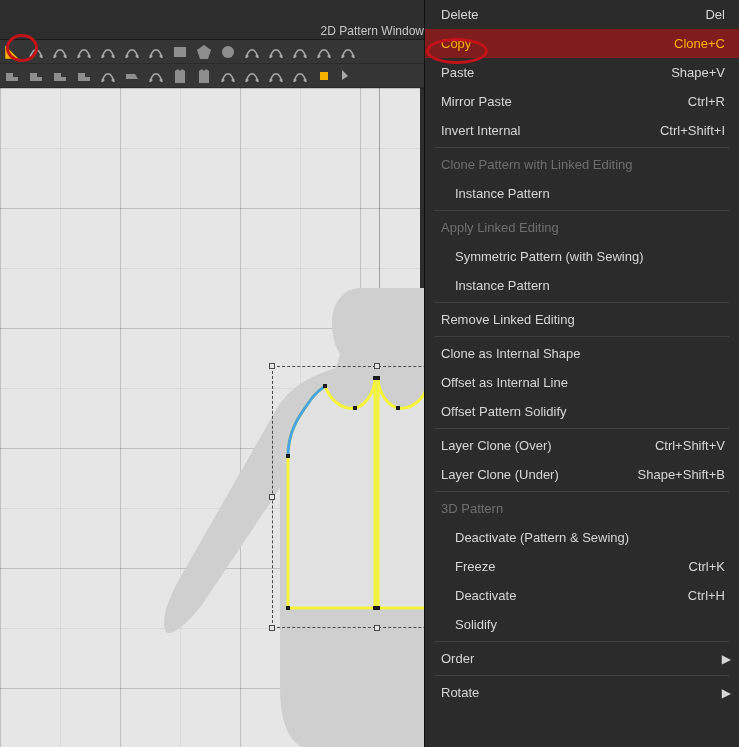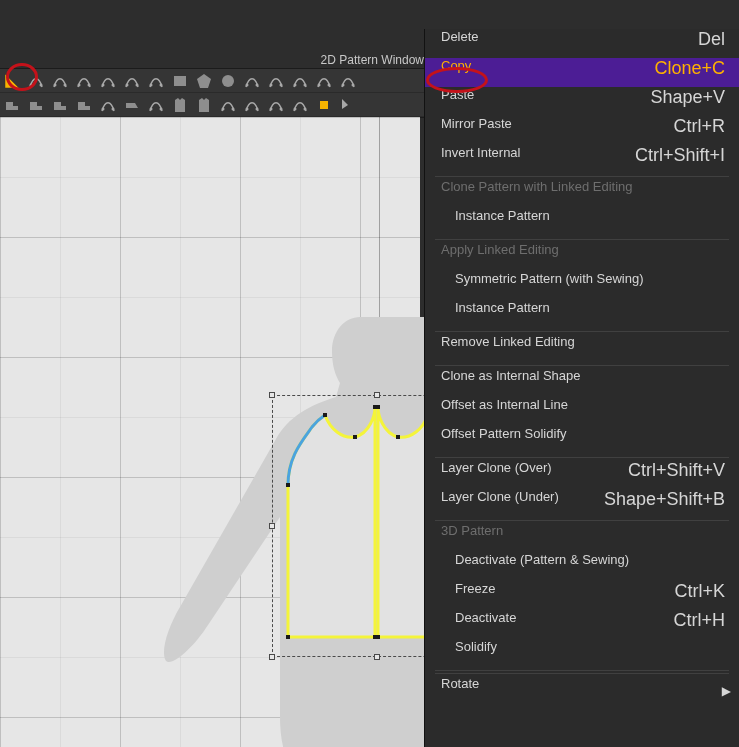--- a/index.html
+++ b/index.html
@@ -1,20 +1,20 @@
 <!DOCTYPE html>
 <html><head>
 <meta charset="utf-8">
 <style>
   * { box-sizing: border-box; margin: 0; padding: 0; font-family: "Segoe UI", Tahoma, sans-serif; }
   html, body { width: 739px; height: 747px; overflow: hidden; background: #2d2d2d; }
   .app { position: relative; width: 739px; height: 747px; }
 
   
-  .header { height: 40px; background: #2d2d2d; border-bottom: 1px solid #1b1b1b; position: relative; margin-top: 29px; }
+  .header { height: 40px; background: #2d2d2d; border-bottom: 1px solid #1b1b1b; position: relative; }
   .titlebar { position: absolute; right: 315px; top: 24px; color: #c8c8c8; font-size: 12px; }
 
   
   .toolbars { background: #353535; border-bottom: 1px solid #1b1b1b; }
   .toolrow { display: flex; align-items: center; height: 24px; border-bottom: 1px solid #2a2a2a; position: relative; }
   .tool { width: 24px; height: 22px; display: flex; align-items: center; justify-content: center; color: #b0b0b0; border: 1px solid transparent; position: relative; }
   .tool svg { width: 18px; height: 18px; }
 
   
   .canvas { position: absolute; left: 0; top: 88px; width: 420px; height: 659px; background: #e6e6e6; }
@@ -45,24 +45,24 @@
 
   
   .pattern { position: absolute; }
   .pattern svg { overflow: visible; }
 
   
   .ann-circle { position: absolute; border: 3px solid #c4121a; border-radius: 50%; pointer-events: none; }
 
   
   .menu { position: absolute; right: 0; top: 0; width: 315px; height: 747px; background: #2b2b2b; color: #d6d6d6; font-size: 13px; border-left: 1px solid #121212; overflow: hidden; }
-  .mi { display: flex; align-items: flex-start; height: 29px; padding: 0 14px 0 16px; cursor: default; position: relative; }
+  .mi { display: flex; align-items: center; height: 29px; padding: 0 14px 0 16px; cursor: default; position: relative; }
   .mi .label { flex: 1; }
-  .mi .sc { color: #d6d6d6; font-size: 18px; }
-  .mi.highlight { background: #4c1d95; }
+  .mi .sc { color: #d6d6d6; font-size: 13px; }
+  .mi.highlight { background: #7f1d1d; }
   .mi.highlight .label, .mi.highlight .sc { color: #ffb100; }
   .mi.disabled .label, .mi.disabled .sc, .mi.header-item .label { color: #6e6e6e; }
   .mi.indent .label { padding-left: 14px; }
   .mi .arrow { position: absolute; right: 8px; top: 50%; transform: translateY(-50%); color: #d6d6d6; font-size: 12px; }
   .msep { height: 1px; background: #404040; margin: 2px 10px; }
 
 </style>
 </head>
 <body>
 <div class="app">
@@ -417,20 +417,24 @@
         <span class="sc">Ctrl+K</span>
       </div>
       <div class="mi indent">
         <span class="label">Deactivate</span>
         <span class="sc">Ctrl+H</span>
       </div>
       <div class="mi indent">
         <span class="label">Solidify</span>
       </div>
       <div class="msep"></div>
+      <div class="mi">
+        <span class="label">Order</span>
+        <span class="arrow">▶</span>
+      </div>
       <div class="msep"></div>
       <div class="mi">
         <span class="label">Rotate</span>
         <span class="arrow">▶</span>
       </div>
     </div>
 
 <div class="ann-circle" style="left:426px; top:38px; width:62px; height:26px;"></div>
 
 </div>

